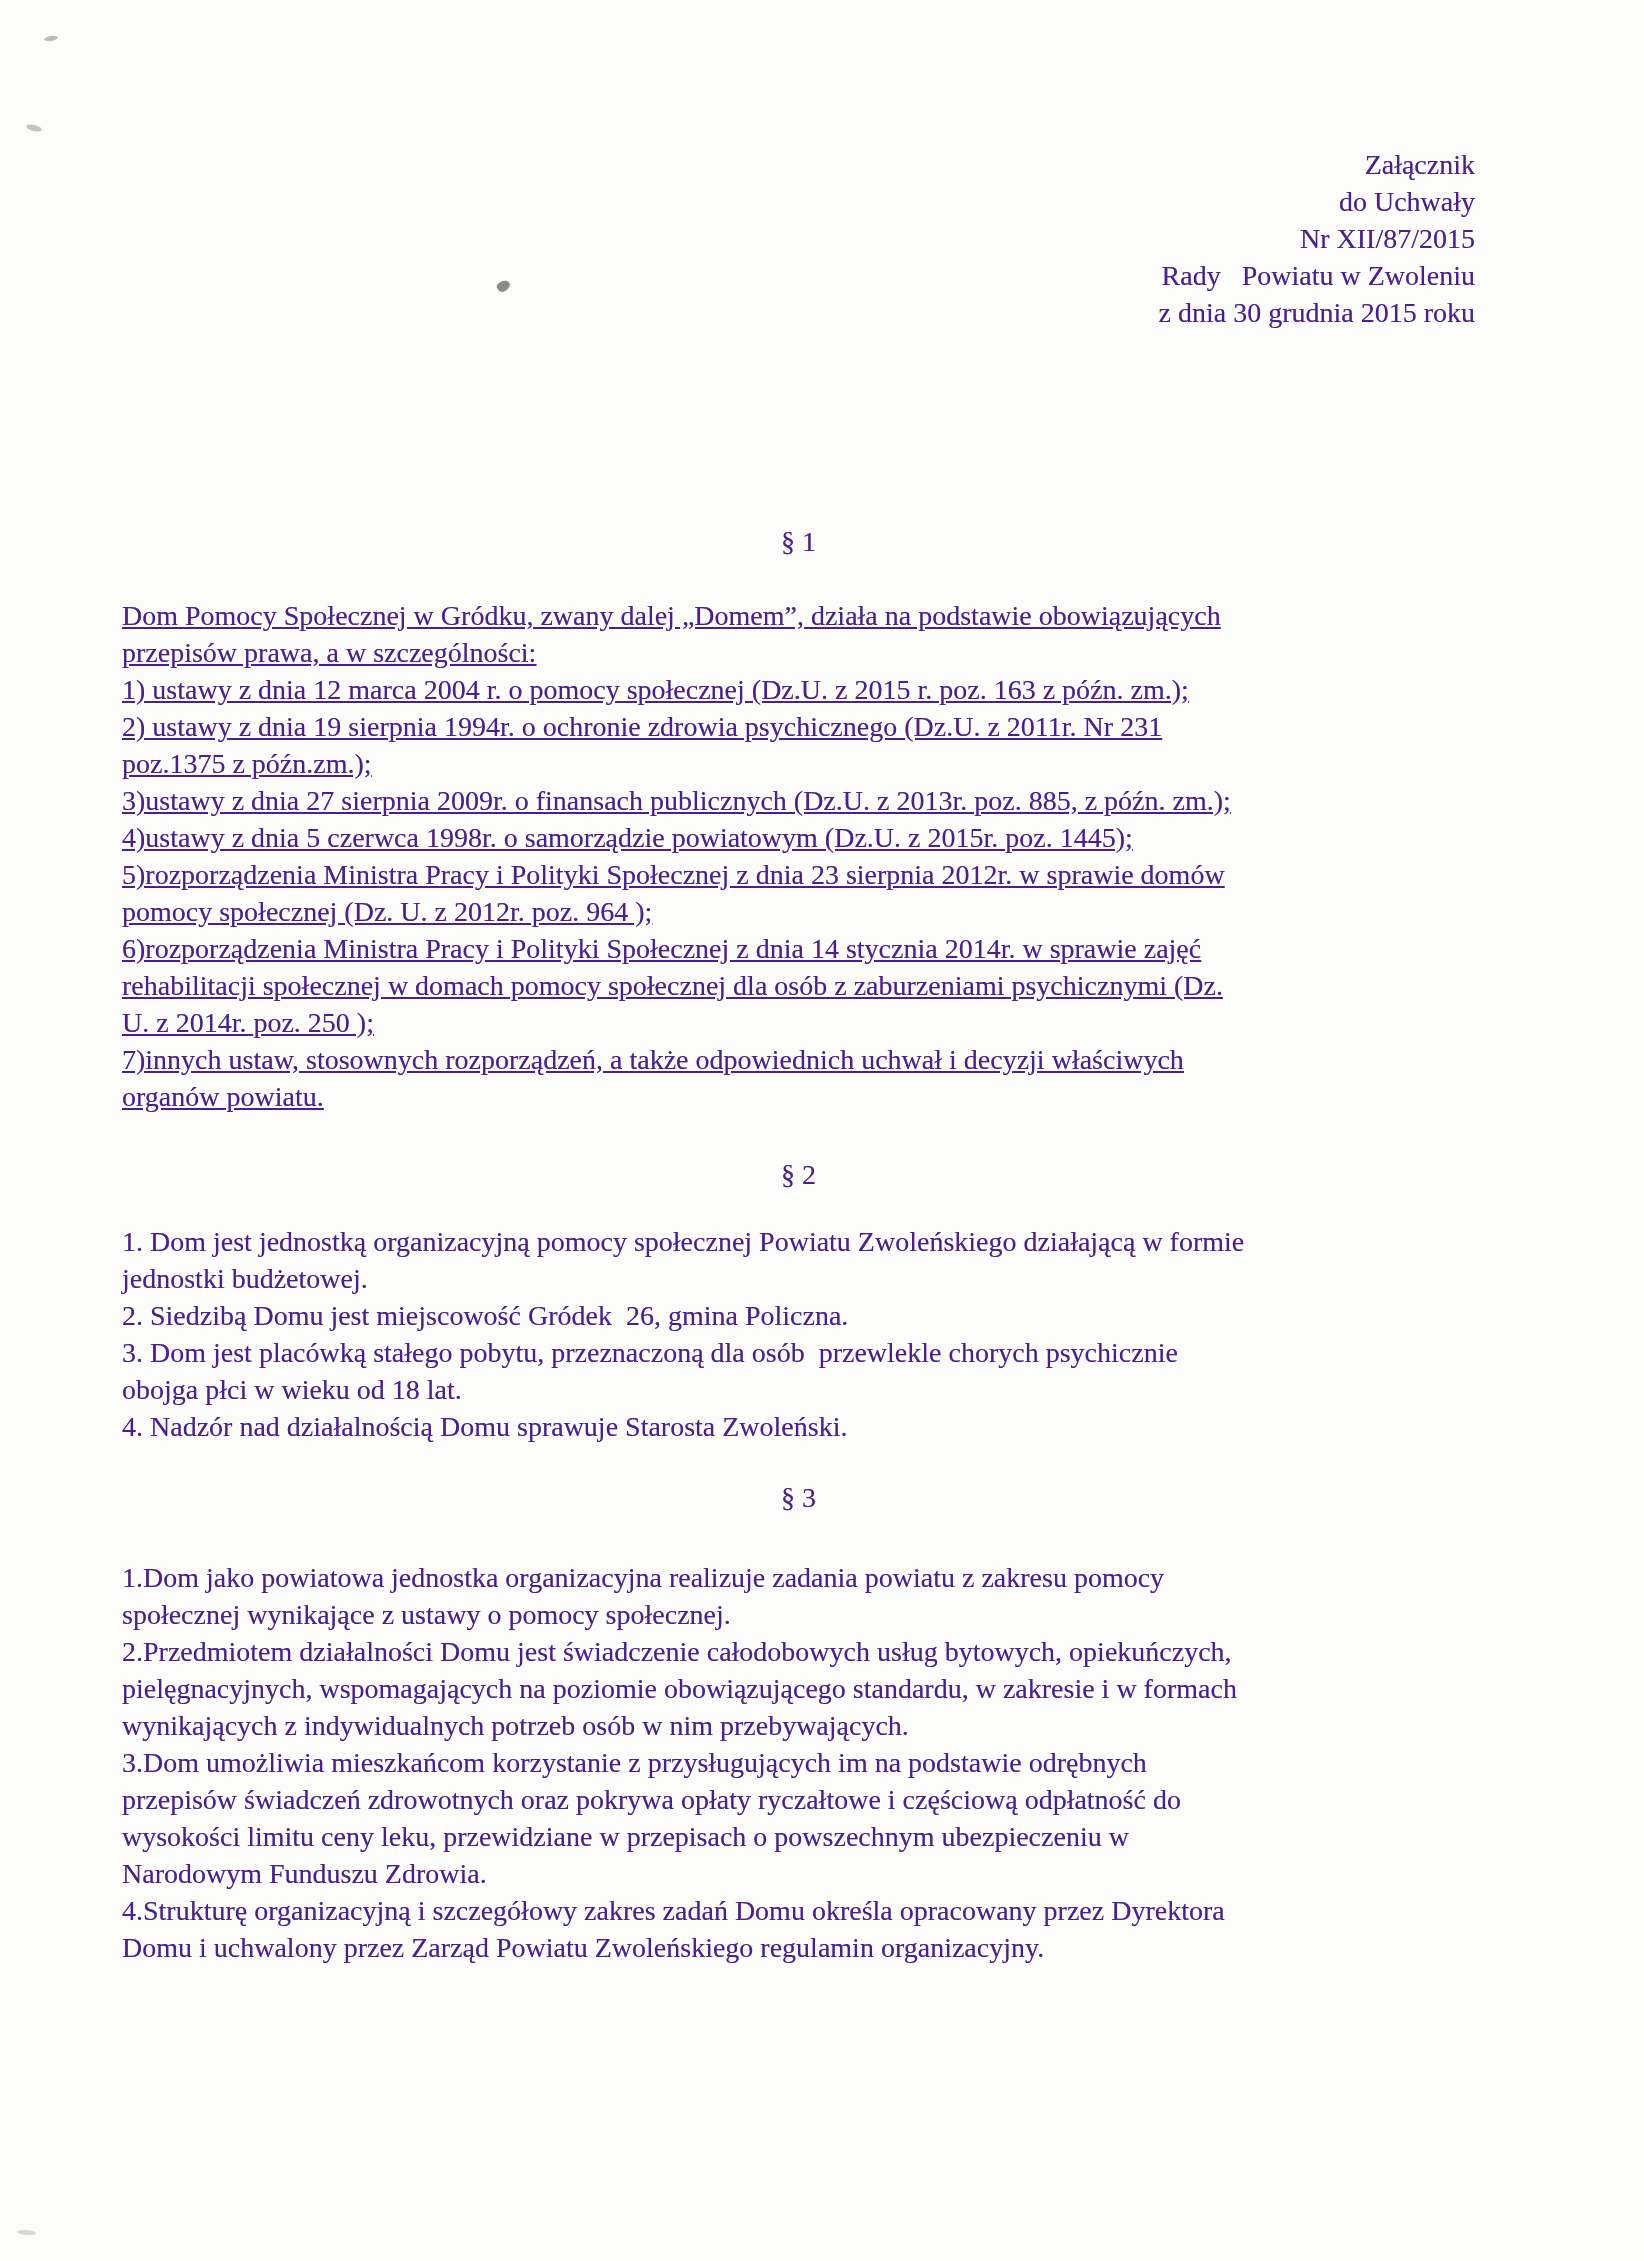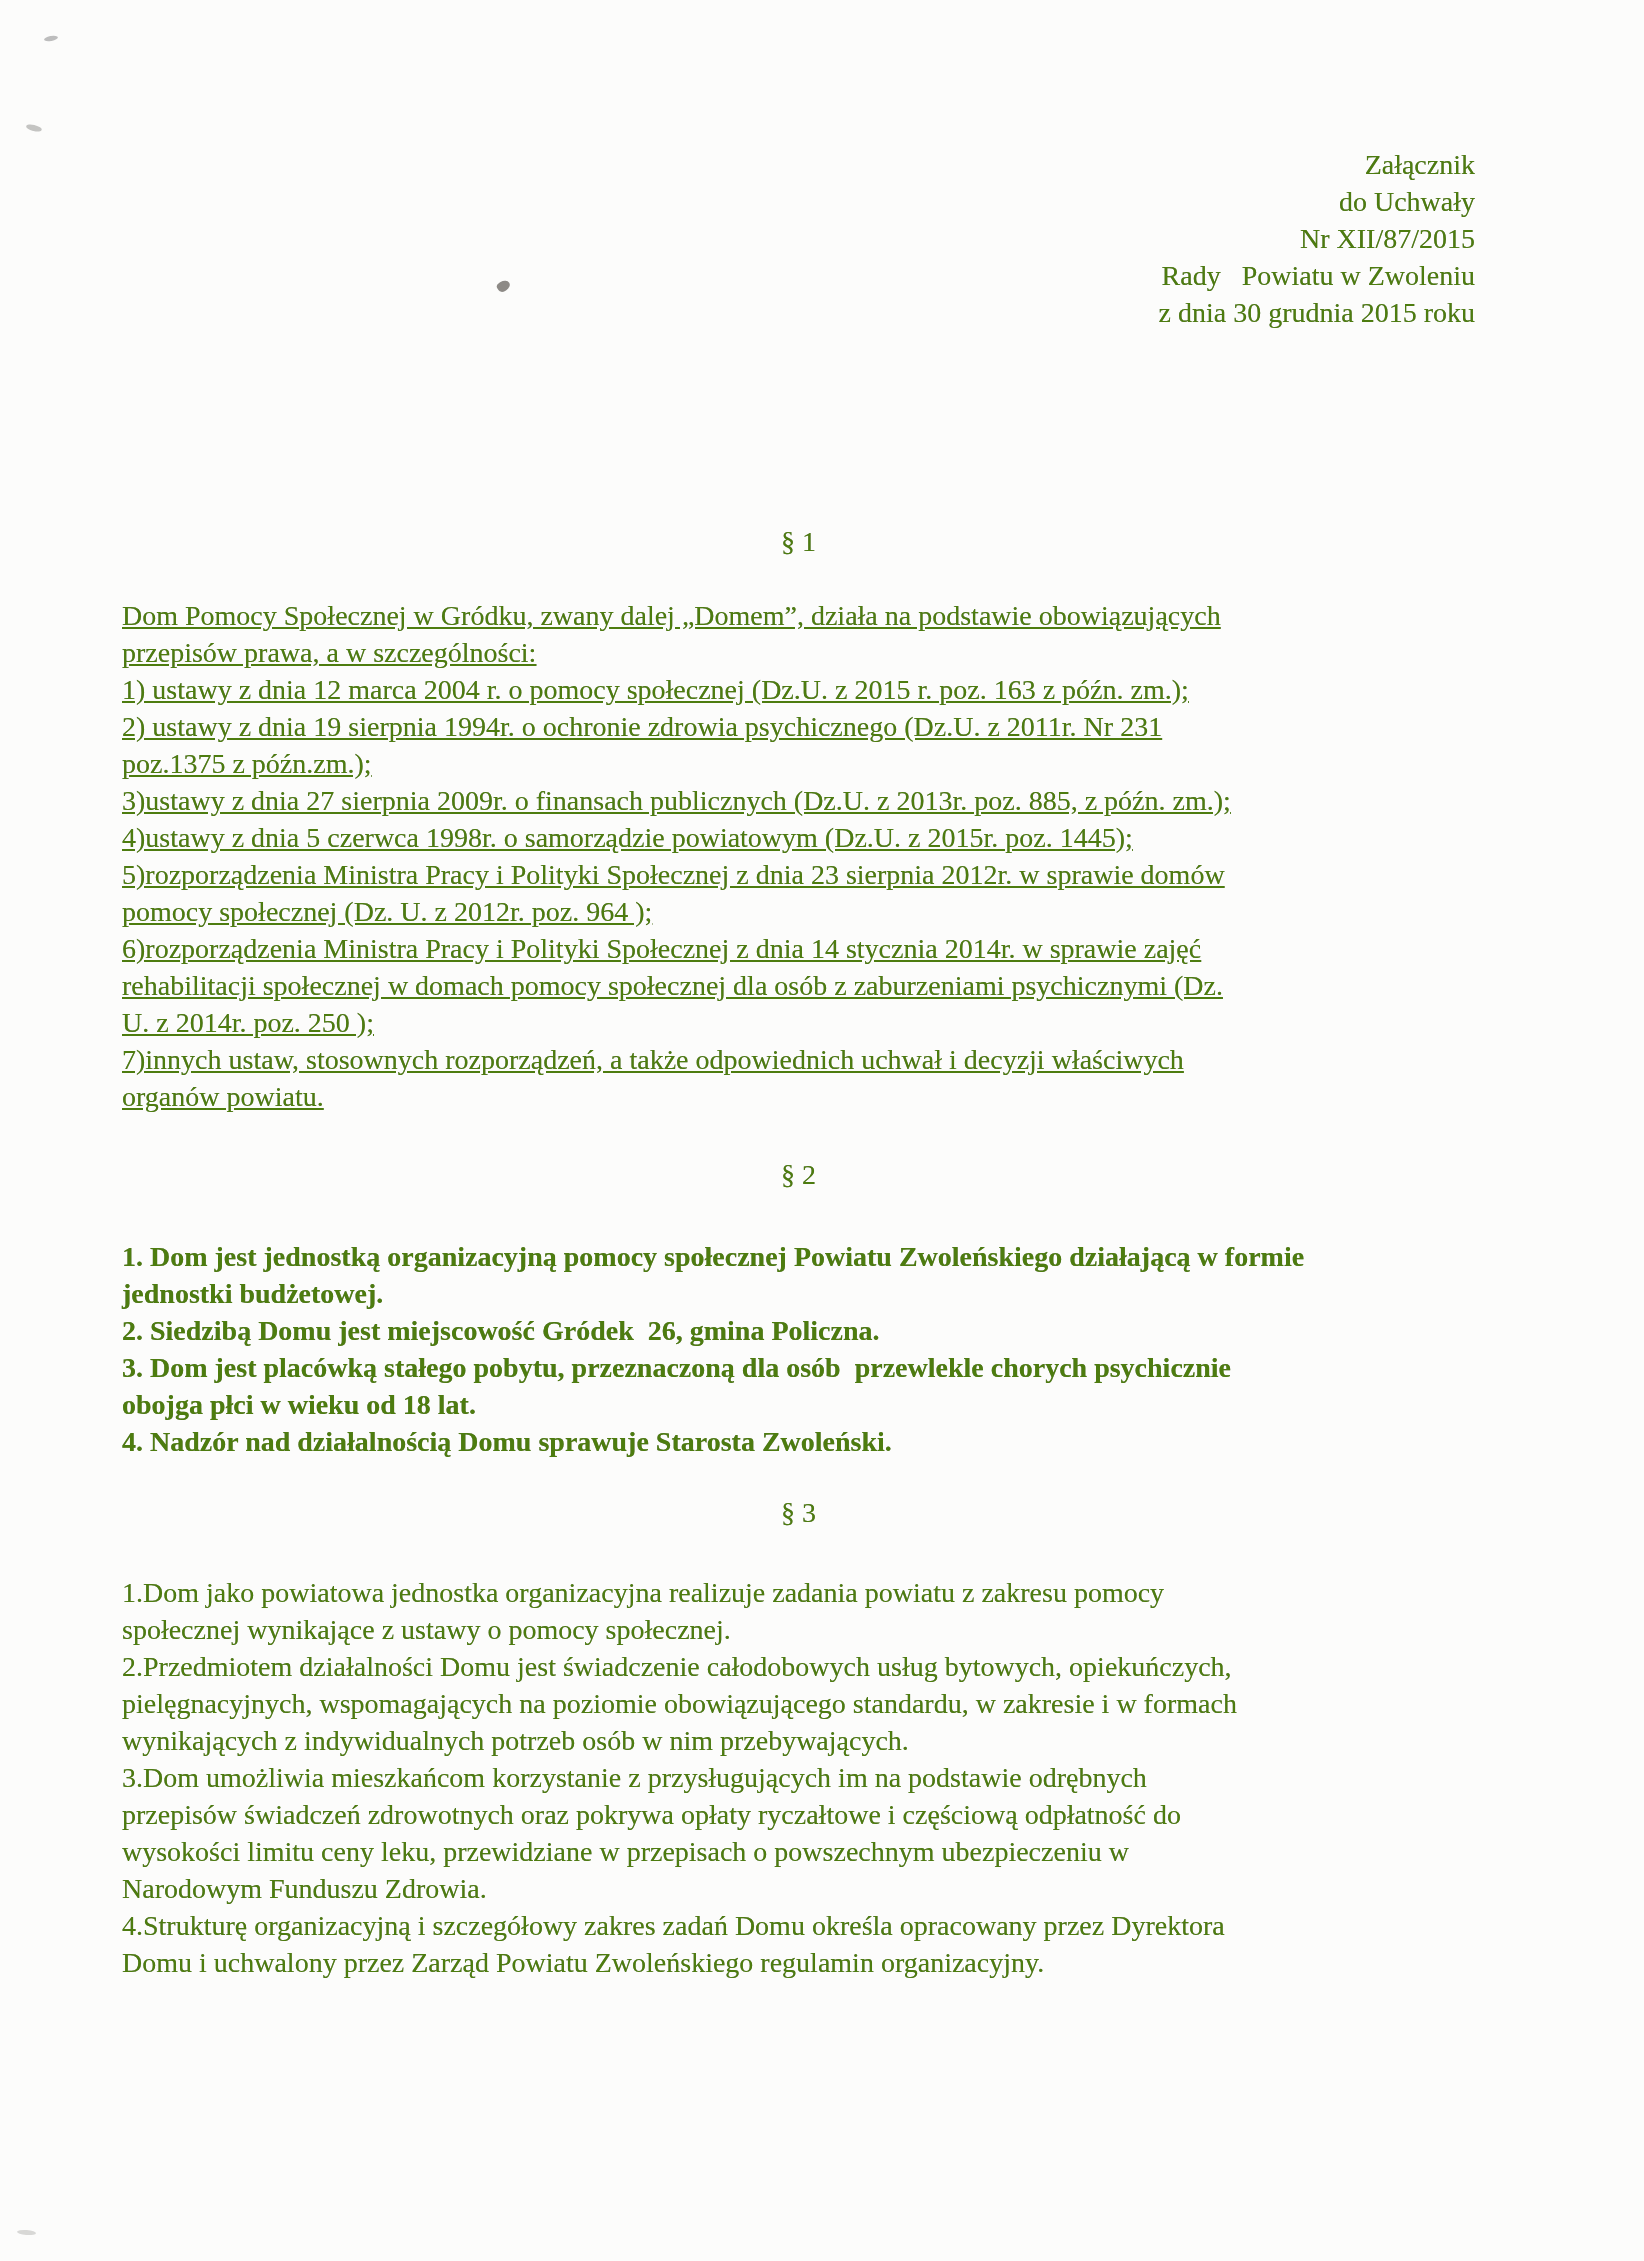--- a/index.html
+++ b/index.html
@@ -9,21 +9,21 @@
   }
   .page {
     position: relative;
     width: 1644px;
     height: 2261px;
     background: #fcfcfb;
     overflow: hidden;
     font-family: "Liberation Serif", "DejaVu Serif", serif;
     font-size: 28px;
     line-height: 37px;
-    color: #4d7c0f;
+    color: #4c1d95;
   }
   .txt {
     text-shadow: 0 0 0.6px rgba(31,31,31,0.45);
   }
   .header {
     padding-top: 146px;
     margin-right: 169px;
     text-align: right;
     white-space: pre;
   }
@@ -43,21 +43,21 @@
   }
   .m1 { margin-top: 37px; }
   .m2 { margin-top: 41px; }
   .m3 { margin-top: 34px; }
   .para {
     margin-left: 122px;
     margin-right: 77px;
     white-space: pre;
   }
   .p1 { margin-top: 37px; text-decoration: underline; }
-  .p2 { margin-top: 45px; font-weight: bold; }
+  .p2 { margin-top: 30px; }
   .p3 { margin-top: 43px; }
   .artifact {
     position: absolute;
     border-radius: 50%;
   }
   .a1 { top: 36px;   left: 44px;  width: 14px; height: 5.2px;  background: #bdbdbd; transform: rotate(-10deg); }
   .a2 { top: 125px;  left: 26px;  width: 15.5px; height: 5.8px;  background: #c4c4c2; transform: rotate(14deg); }
   .a3 { top: 281px;  left: 497px; width: 13px; height: 9.7px; background: #8d8a86; transform: rotate(-32deg); border-radius: 40% 60% 55% 45%; }
   .a4 { top: 2230px; left: 17px;  width: 19.3px; height: 5.2px;  background: #d8d8d6; transform: rotate(4deg); }
 </style>

